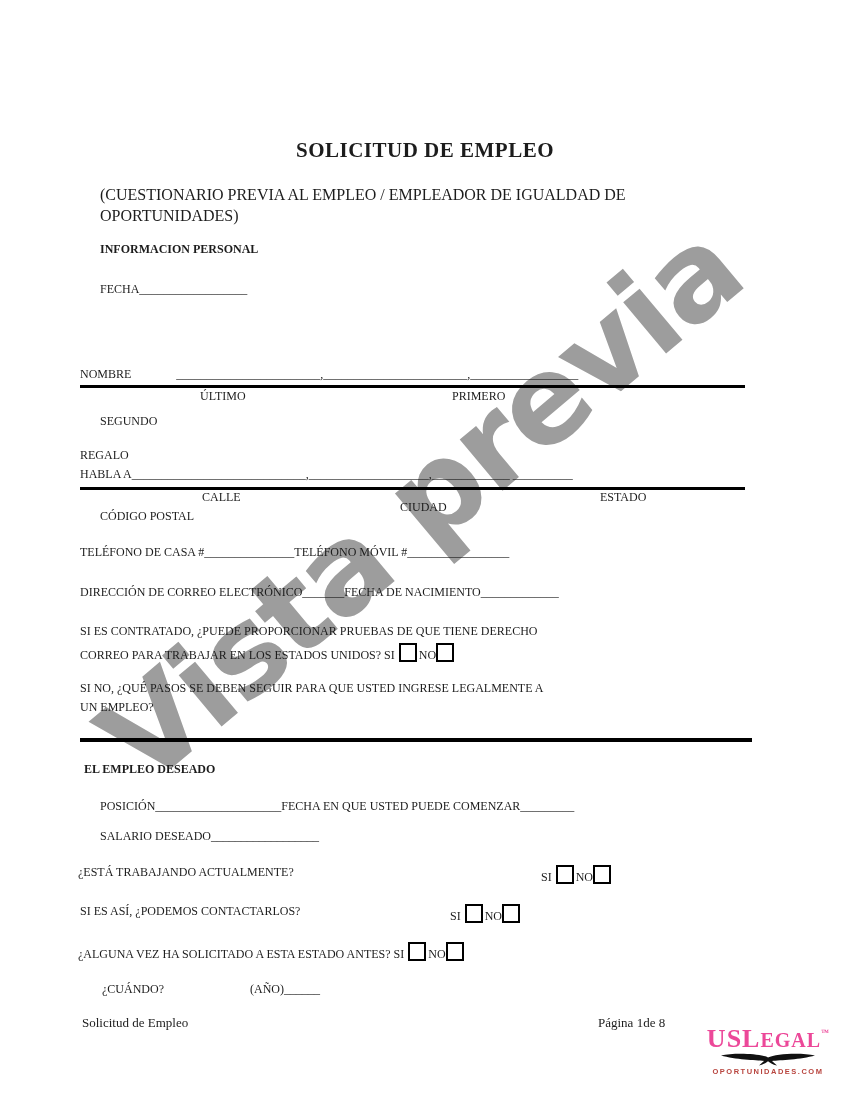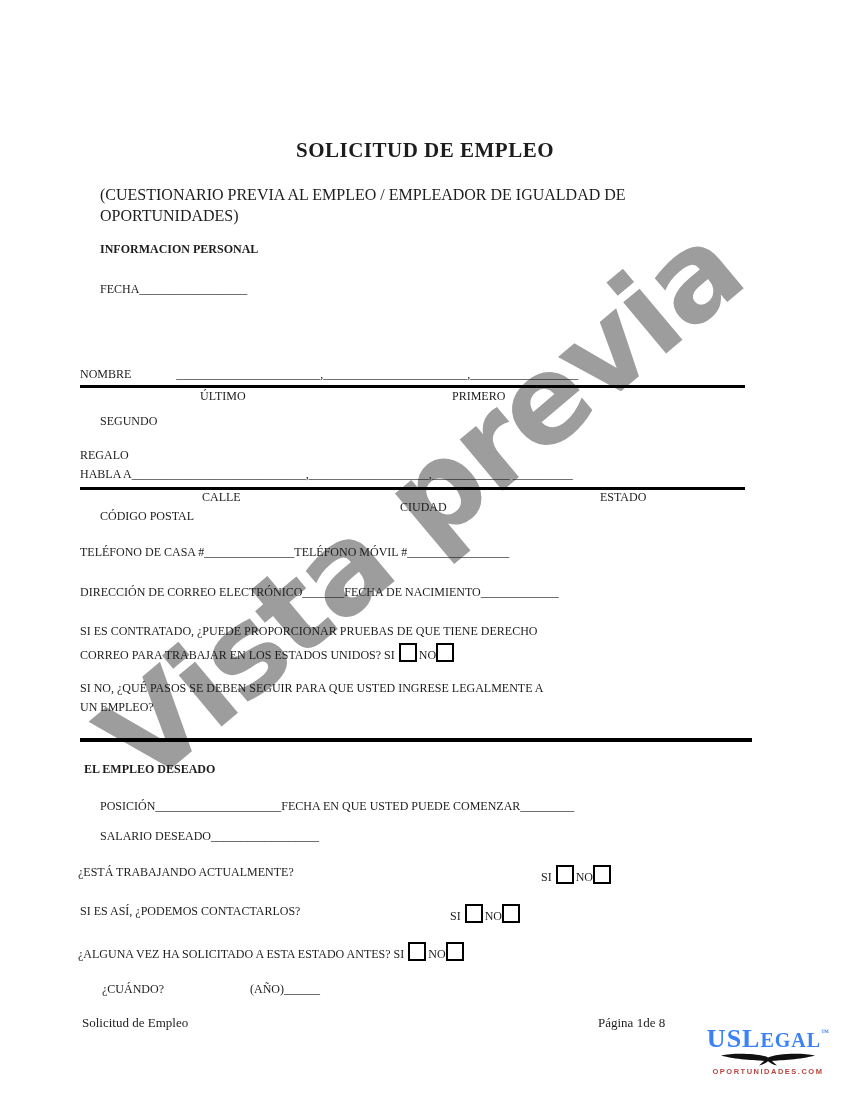--- a/index.html
+++ b/index.html
@@ -134,21 +134,21 @@
     <span>¿ALGUNA VEZ HA SOLICITADO A ESTA ESTADO ANTES? SI</span><span class="checkbox"></span><span class="cb-no">NO</span><span class="checkbox" style="margin-left:0;"></span>
   </div>
 
   <div class="abs body-text" style="left:78px;top:982px;margin-left:24px;">¿CUÁNDO?</div>
   <div class="abs body-text" style="left:250px;top:982px;">(AÑO)______</div>
 
   <div class="abs footer-text" style="left:82px;top:1015px;">Solicitud de Empleo</div>
   <div class="abs footer-text" style="left:598px;top:1015px;">Página 1de 8</div>
 
   <div class="logo">
-    <div class="logo-main" id="logo-main-wrap" style="color: #3b82f6;">
+    <div class="logo-main" id="logo-main-wrap" style="color: #ec4899;">
       <span class="logo-big">USL</span><span class="logo-small">EGAL</span><span class="logo-tm">™</span>
     </div>
     <svg class="logo-eagle" width="96" height="13" viewBox="0 0 96 13">
       <path fill="#111111" d="M48 4.5 C40 0.5 14 -0.5 1 2.5 C15 6.5 36 7.2 44 8 L39 12.5 C43.5 11.5 46.5 9.5 48 8.2 C49.5 9.5 52.5 11.5 57 12.5 L52 8 C60 7.2 81 6.5 95 2.5 C82 -0.5 56 0.5 48 4.5 Z"></path>
     </svg>
     <div class="logo-site" style="color: rgb(184, 69, 63);">OPORTUNIDADES.COM</div>
   </div>
 
 </div>
 

